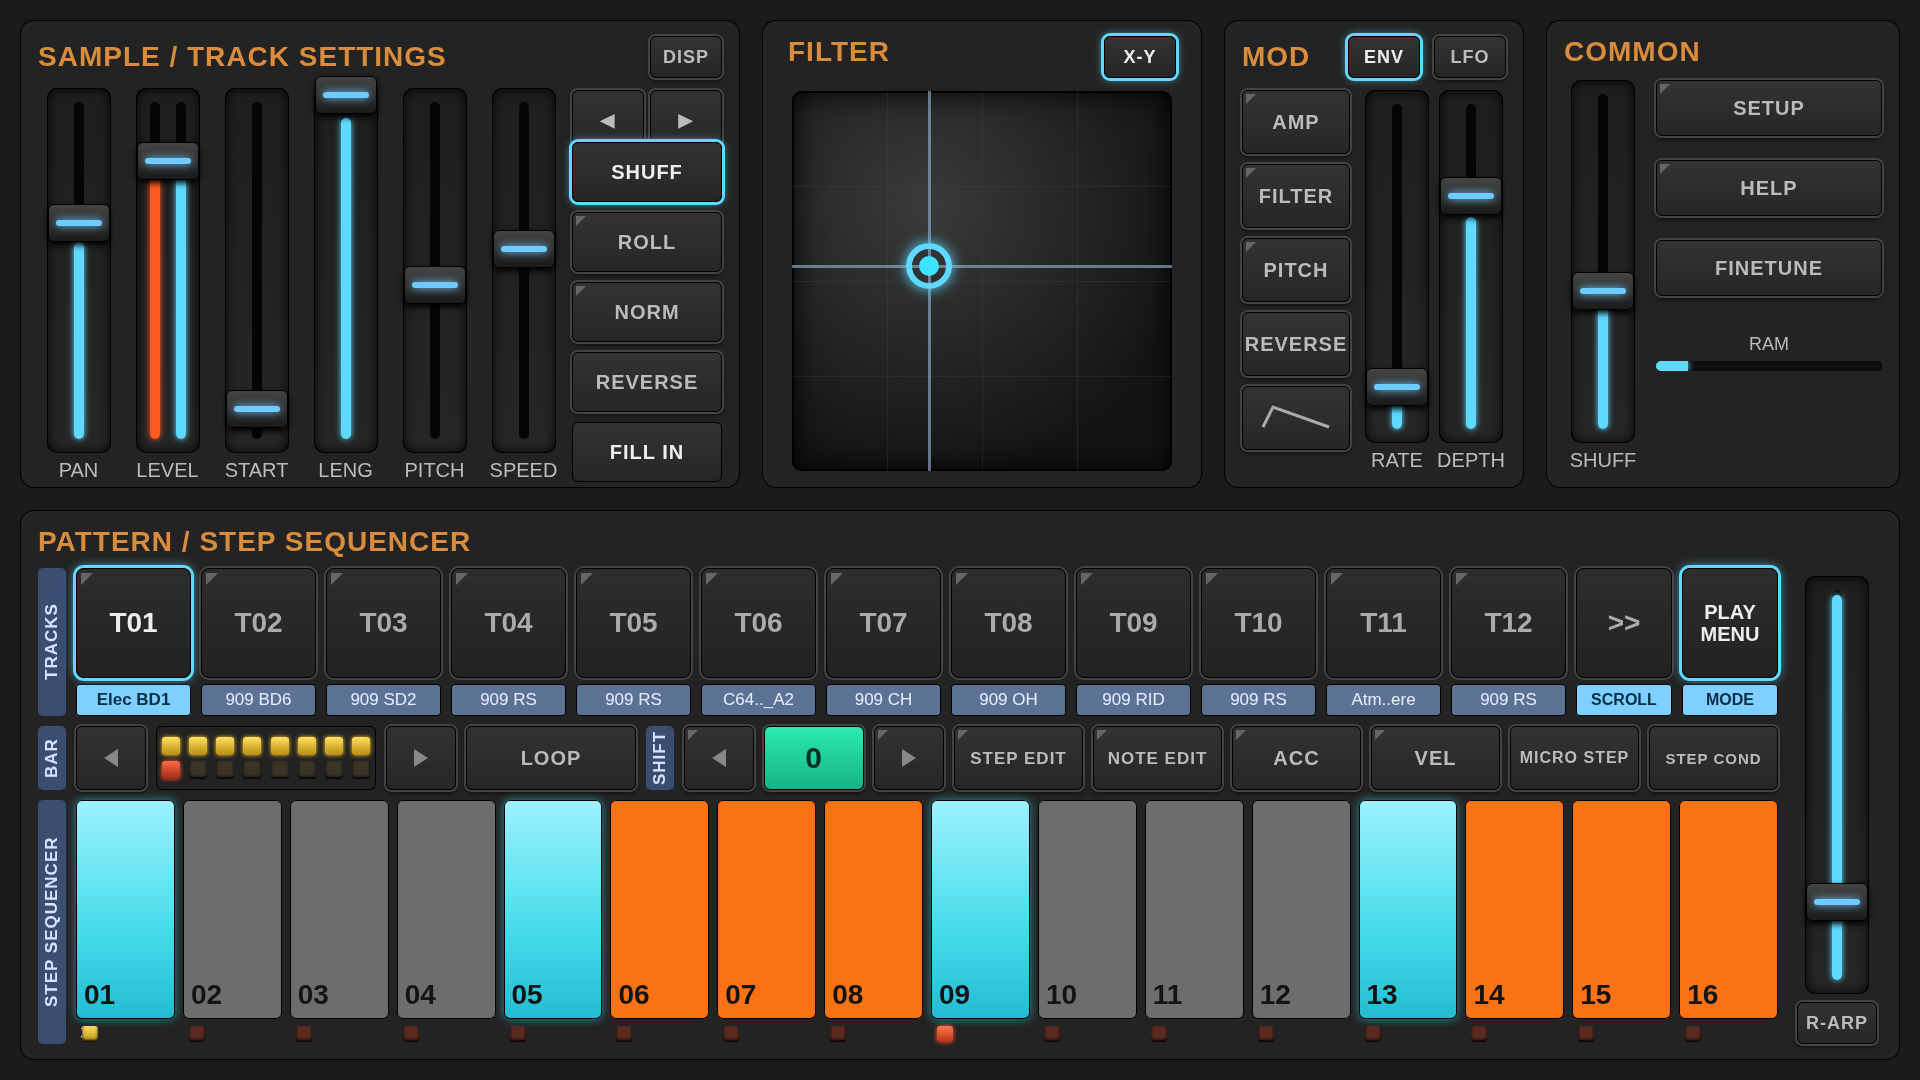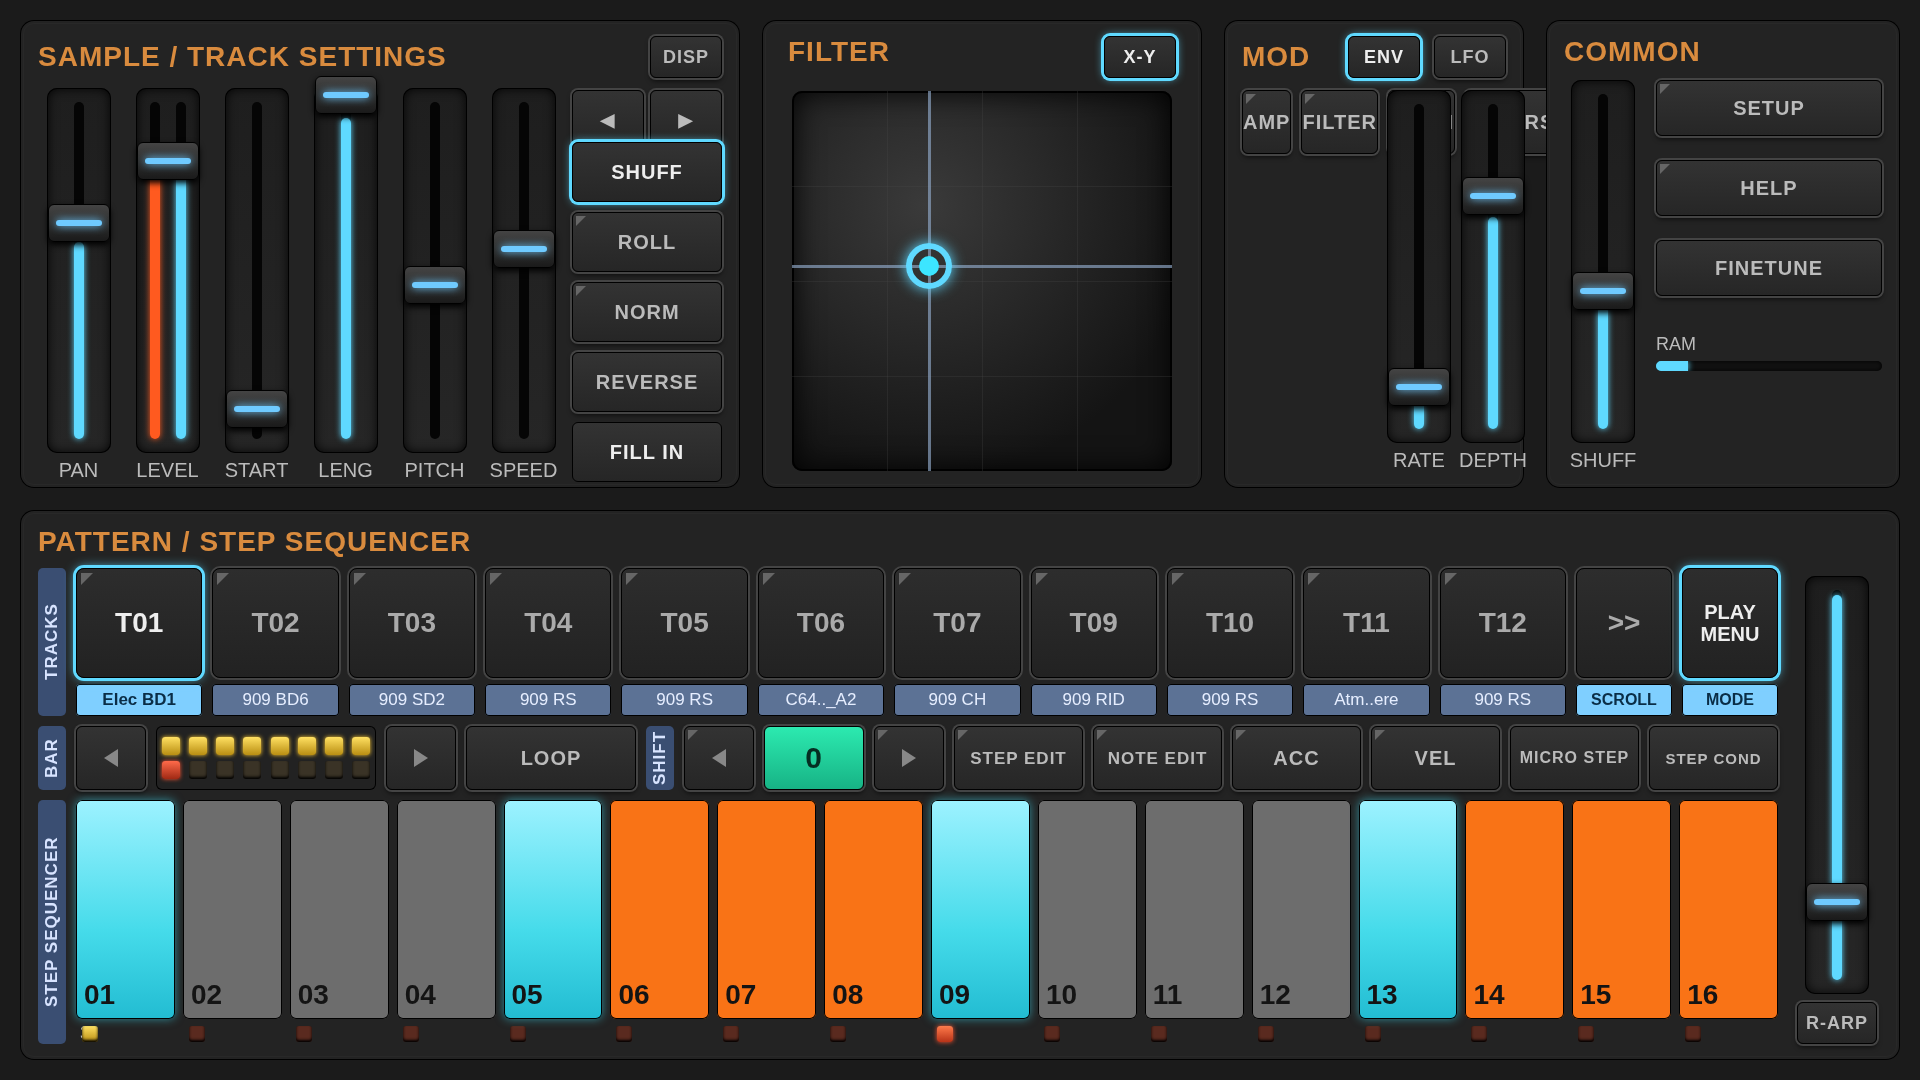--- a/index.html
+++ b/index.html
@@ -65,32 +65,32 @@
   .xy .grid{position:absolute;inset:0;}
   .xy .gl{position:absolute;background:#4a4a4a44;}
   .xy .cross{position:absolute;background:#8ea7c6aa;}
   .xy .node{position:absolute;width:46px;height:46px;border-radius:50%;border:6px solid var(--cyan);background:transparent;box-shadow:0 0 14px var(--cyan);display:flex;align-items:center;justify-content:center;}
   .xy .node::after{content:"";width:20px;height:20px;border-radius:50%;background:var(--cyan-bright);}
 
   
   #panel-mod{width:300px;display:flex;flex-direction:column;}
   #panel-mod .hdr{display:flex;gap:8px;align-items:center;}
   #panel-mod .body{flex:1;display:flex;gap:12px;padding-top:12px;}
-  .mod-btns{display:flex;flex-direction:row;gap:10px;width:130px;}
+  .mod-btns{display:flex;flex-direction:column;gap:10px;width:130px;}
   .mod-btns .lbtn{height:64px}
   .mod-btns .shape{display:flex;align-items:center;justify-content:center}
   .mod-faders{flex:1;display:flex;gap:4px;}
 
   
   #panel-common{flex:1;display:flex;flex-direction:column;}
   #panel-common .body{flex:1;display:flex;gap:14px;padding-top:12px;}
   .common-btns{display:flex;flex-direction:column;gap:24px;width:140px;}
   .common-btns .lbtn{height:56px}
   .ram-row{display:flex;flex-direction:column;gap:6px;margin-top:14px;}
-  .ram-label{text-align:left;font-size:18px;color:#bbb;}
+  .ram-label{text-align:center;font-size:18px;color:#bbb;}
   .ram-bar{height:10px;background:#111;border-radius:5px;box-shadow:inset 0 0 4px #000;overflow:hidden;}
   .ram-fill{height:100%;background:var(--cyan);box-shadow:0 0 6px var(--cyan);}
 
   
   #panel-seq{flex:1;display:flex;gap:14px;}
   .seq-main{flex:1;display:flex;flex-direction:column;gap:10px;}
   .seq-side{width:90px;display:flex;flex-direction:column;align-items:center;gap:8px;}
 
   .vstrip{writing-mode:vertical-rl;transform:rotate(180deg);background:#3a4e72;color:#d8e4ff;font-size:17px;font-weight:bold;padding:8px 4px;border-radius:5px;letter-spacing:1px;text-align:center;}
 
@@ -352,20 +352,24 @@
             <div class="t-btn"><span class="corner"></span>T05</div>
             <div class="t-name">909 RS</div>
           </div>
           <div class="track-cell">
             <div class="t-btn"><span class="corner"></span>T06</div>
             <div class="t-name">C64.._A2</div>
           </div>
           <div class="track-cell">
             <div class="t-btn"><span class="corner"></span>T07</div>
             <div class="t-name">909 CH</div>
+          </div>
+          <div class="track-cell">
+            <div class="t-btn"><span class="corner"></span>T08</div>
+            <div class="t-name">909 OH</div>
           </div>
           <div class="track-cell">
             <div class="t-btn"><span class="corner"></span>T09</div>
             <div class="t-name">909 RID</div>
           </div>
           <div class="track-cell">
             <div class="t-btn"><span class="corner"></span>T10</div>
             <div class="t-name">909 RS</div>
           </div>
           <div class="track-cell">

